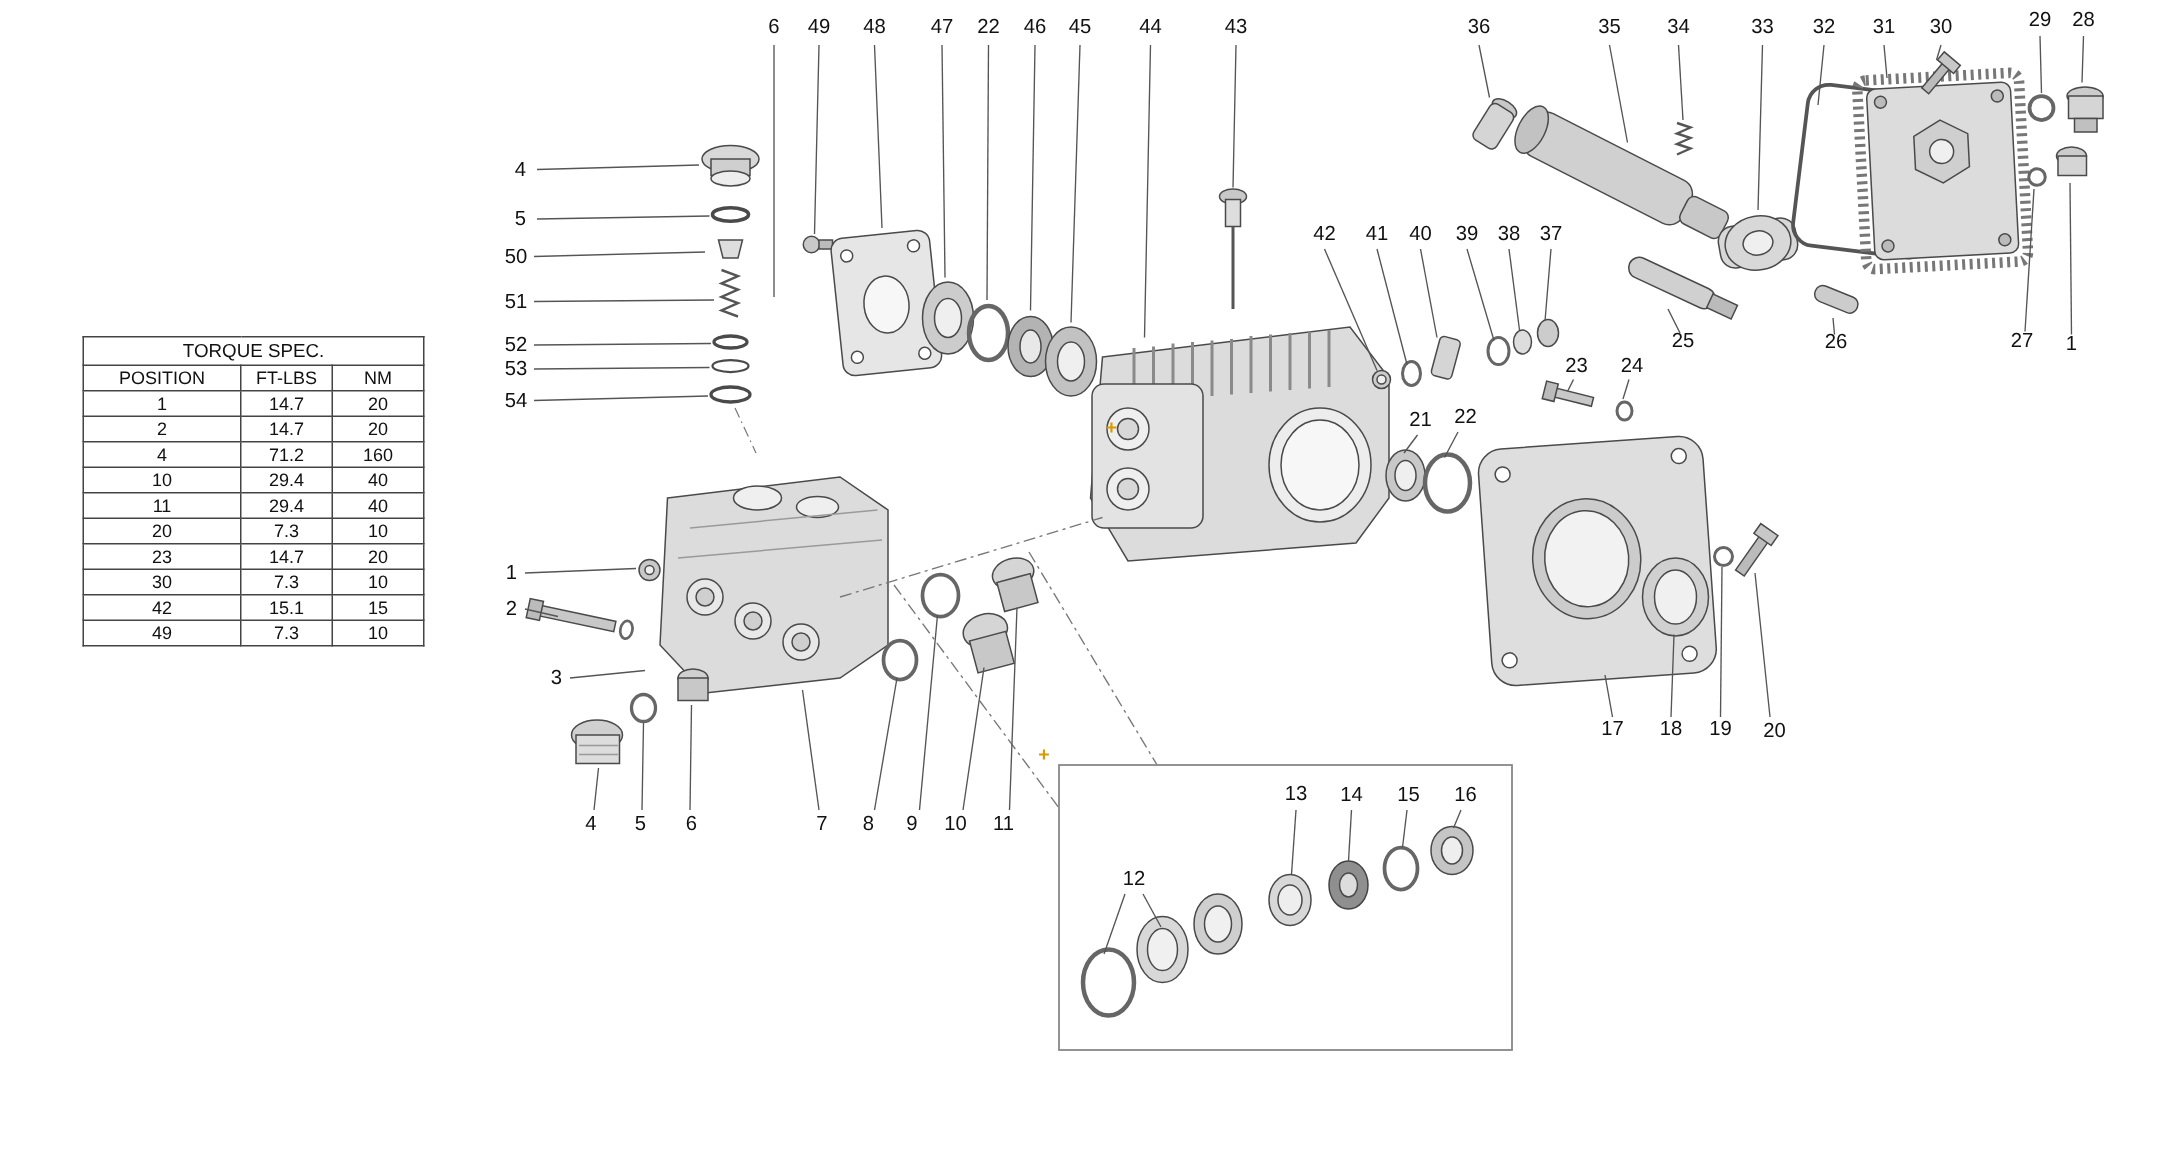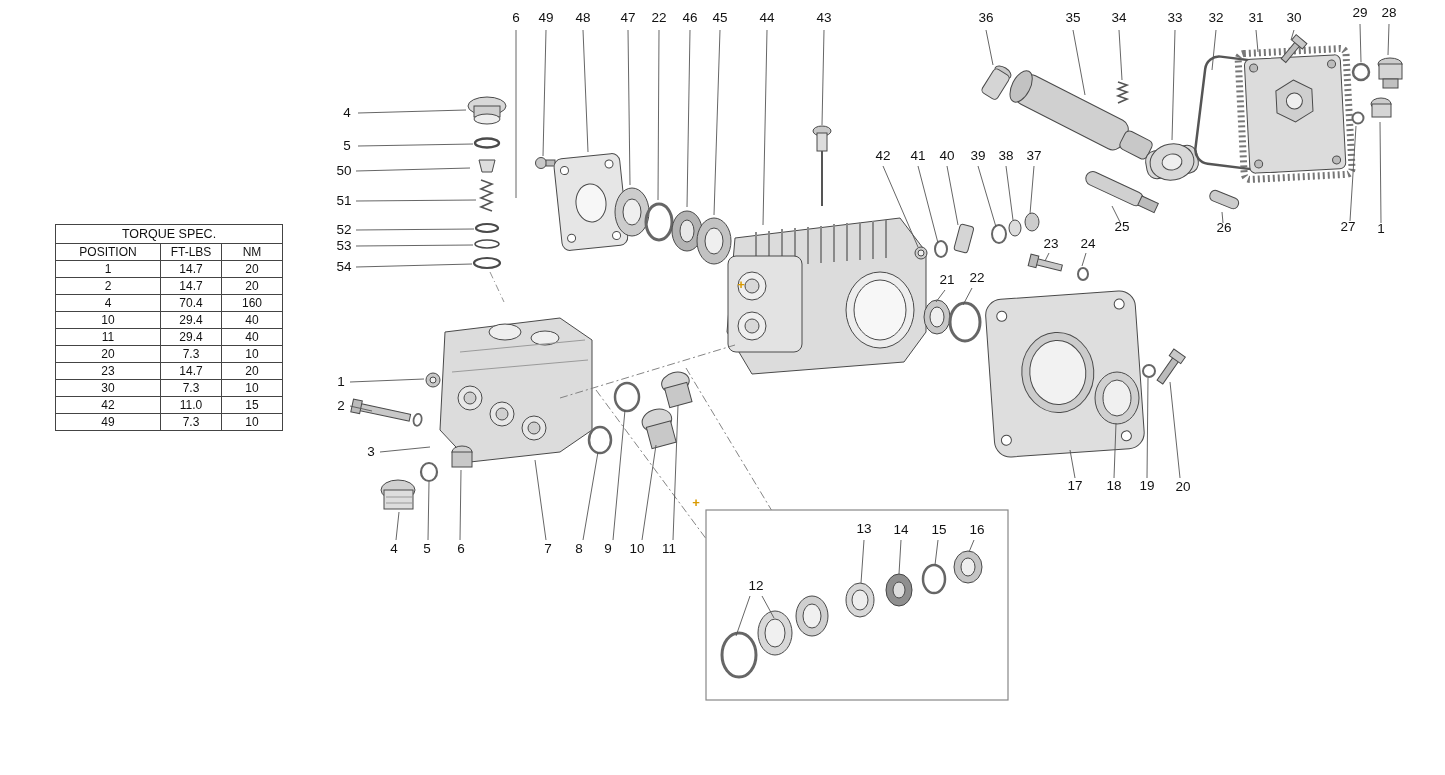--- a/index.html
+++ b/index.html
@@ -40,21 +40,21 @@
           <td>14.7</td>
           <td>20</td>
         </tr>
         <tr>
           <td>2</td>
           <td>14.7</td>
           <td>20</td>
         </tr>
         <tr>
           <td>4</td>
-          <td>70.4</td>
+          <td>71.2</td>
           <td>160</td>
         </tr>
         <tr>
           <td>10</td>
           <td>29.4</td>
           <td>40</td>
         </tr>
         <tr>
           <td>11</td>
           <td>29.4</td>
@@ -70,21 +70,21 @@
           <td>14.7</td>
           <td>20</td>
         </tr>
         <tr>
           <td>30</td>
           <td>7.3</td>
           <td>10</td>
         </tr>
         <tr>
           <td>42</td>
-          <td>11.0</td>
+          <td>15.1</td>
           <td>15</td>
         </tr>
         <tr>
           <td>49</td>
           <td>7.3</td>
           <td>10</td>
         </tr>
       </tbody>
   </table>
 

